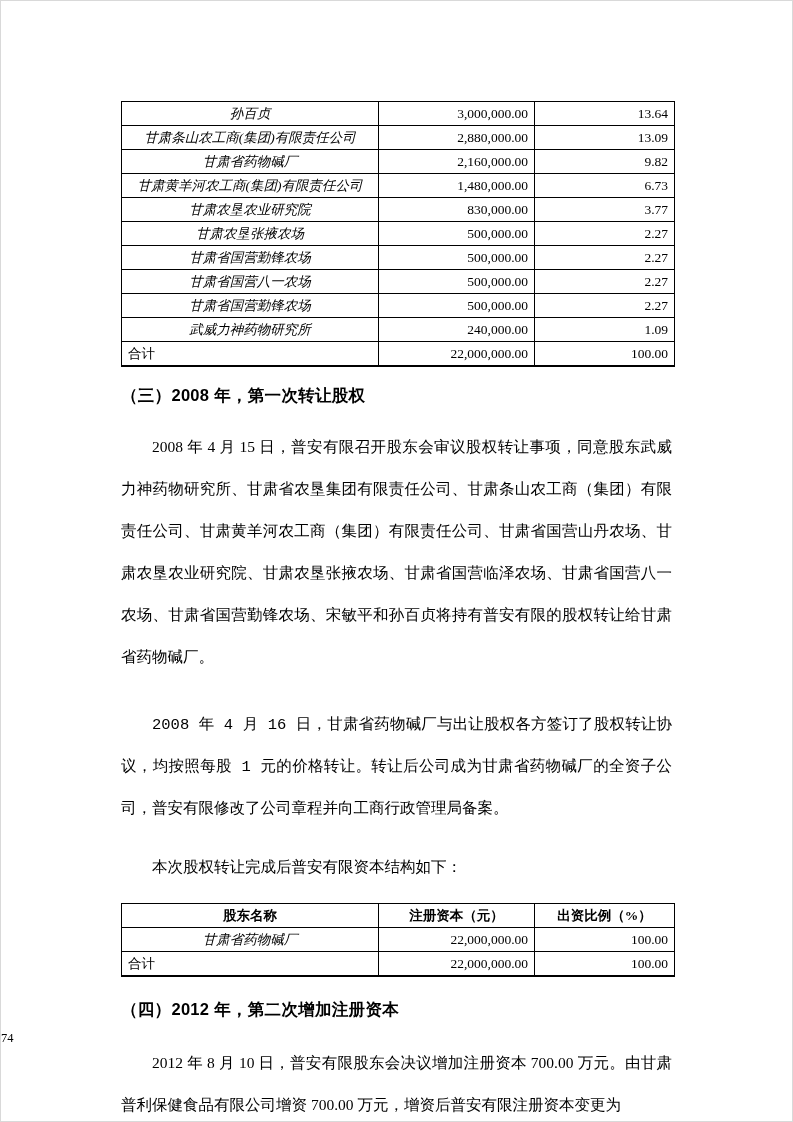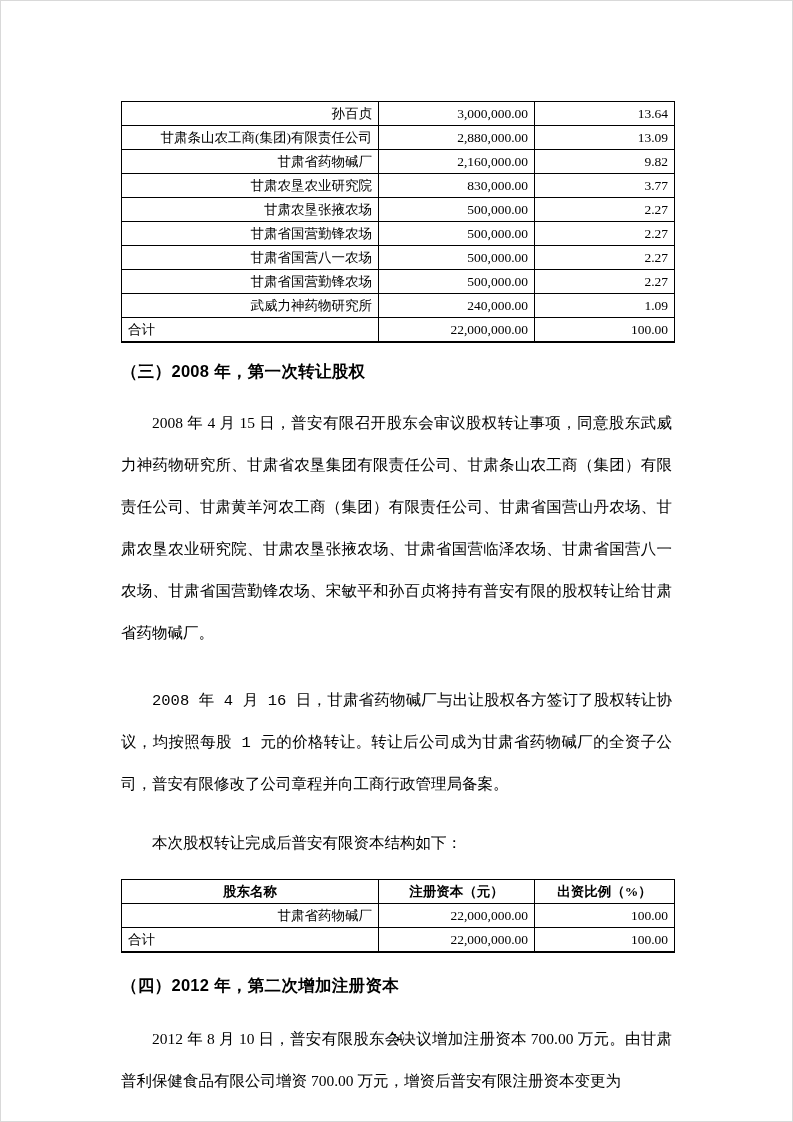--- a/index.html
+++ b/index.html
@@ -27,21 +27,21 @@
   }
   table.tbl td, table.tbl th {
     border: 1px solid #000;
     height: 23px;
     padding: 0 6px;
     overflow: hidden;
     white-space: nowrap;
     vertical-align: middle;
     font-weight: normal;
   }
-  td.cell-name { text-align: right; }
+  td.cell-name { text-align: center; font-style: italic; }
   td.cell-num  { text-align: right; padding-right: 9px; }
   .center { text-align: left; }
   .bold { font-weight: 700; }
   table.tbl th { text-align: center; font-weight: 700; }
   .heading {
     font-family: Liberation Sans, sans-serif;
     font-weight: 700;
     font-size: 16.5px;
     line-height: 22px;
     letter-spacing: 0.3px;
@@ -57,21 +57,20 @@
   .p1 { margin-top: 20px; }
   .p2 { margin-top: 26px; font-family: Liberation Mono, monospace; }
   .p3 { margin-top: 0; }
   .p4 { margin-top: 22px; }
   .tbl2 { margin-top: 0; }
   .tbl2 td, .tbl2 th { height: 24px; }
   .page-number {
     position: absolute;
     top: 1030px; left: 0;
     width: 100%;
-    text-align: center;
     font-size: 12.5px;
   }
 </style>
 </head>
 <body>
 
 <div class="page">
 
   <table class="tbl tbl1">
     <colgroup>
@@ -93,20 +92,25 @@
           <td class="cell-num">13.09</td>
         </tr>
 
 
         <tr>
           <td class="cell-name">甘肃省药物碱厂</td>
           <td class="cell-num">2,160,000.00</td>
           <td class="cell-num">9.82</td>
         </tr>
 
+        <tr>
+          <td class="cell-name">甘肃黄羊河农工商(集团)有限责任公司</td>
+          <td class="cell-num">1,480,000.00</td>
+          <td class="cell-num">6.73</td>
+        </tr>
 
 
         <tr>
           <td class="cell-name">甘肃农垦农业研究院</td>
           <td class="cell-num">830,000.00</td>
           <td class="cell-num">3.77</td>
         </tr>
 
         <tr>
           <td class="cell-name">甘肃农垦张掖农场</td>

